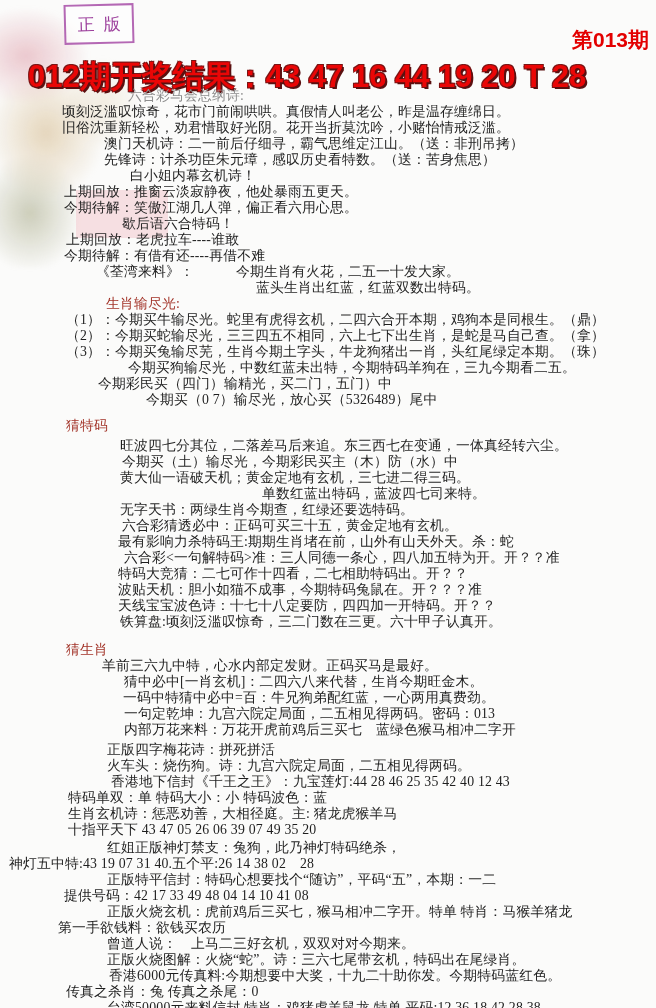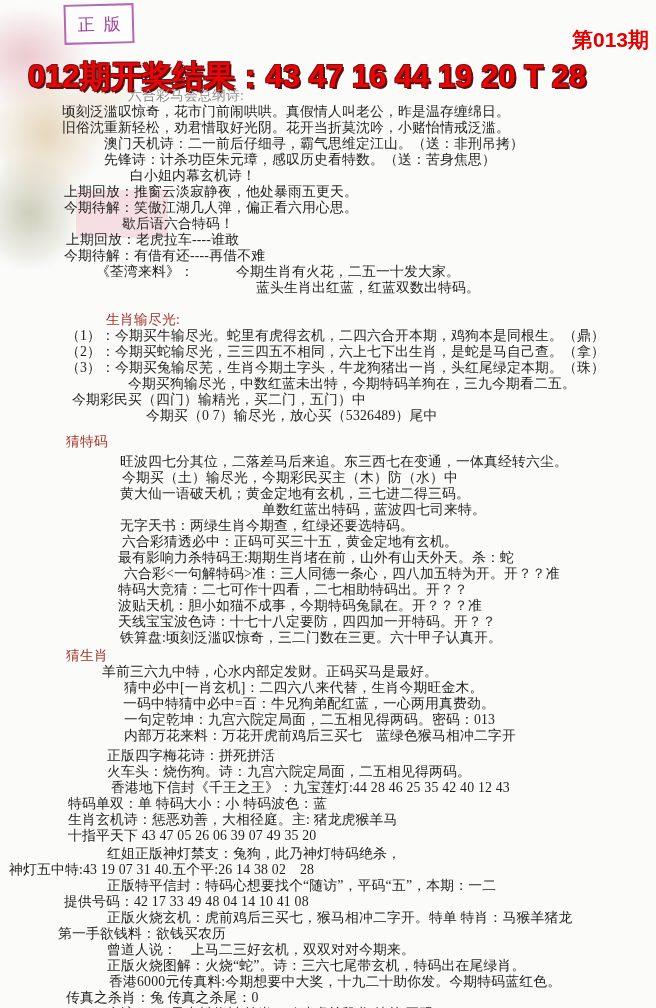--- a/index.html
+++ b/index.html
@@ -53,41 +53,41 @@
       <div class="ln" style="padding-left: 104px;">澳门天机诗：二一前后仔细寻，霸气思维定江山。（送：非刑吊拷）</div>
       <div class="ln" style="padding-left: 104px;">先锋诗：计杀功臣朱元璋，感叹历史看特数。（送：苦身焦思）</div>
       <div class="ln" style="padding-left: 130px;">白小姐内幕玄机诗！</div>
       <div class="ln" style="padding-left: 64px;">上期回放：推窗云淡寂静夜，他处暴雨五更天。</div>
       <div class="ln" style="padding-left: 64px;">今期待解：笑傲江湖几人弹，偏正看六用心思。</div>
       <div class="ln" style="padding-left: 122px;">歇后语六合特码！</div>
       <div class="ln" style="padding-left: 66px;">上期回放：老虎拉车----谁敢</div>
       <div class="ln" style="padding-left: 64px;">今期待解：有借有还----再借不难</div>
       <div class="ln" style="padding-left: 96px;">《荃湾来料》：　　　今期生肖有火花，二五一十发大家。</div>
       <div class="ln" style="padding-left: 256px;">蓝头生肖出红蓝，红蓝双数出特码。</div>
-      <div class="ln heading" style="padding-left: 106px; margin-top: 16px;">生肖输尽光:</div>
+      <div class="ln heading" style="padding-left: 106px;">生肖输尽光:</div>
       <div class="ln" style="padding-left: 66px;">（1）：今期买牛输尽光。蛇里有虎得玄机，二四六合开本期，鸡狗本是同根生。（鼎）</div>
       <div class="ln" style="padding-left: 66px;">（2）：今期买蛇输尽光，三三四五不相同，六上七下出生肖，是蛇是马自己查。（拿）</div>
       <div class="ln" style="padding-left: 66px;">（3）：今期买兔输尽芜，生肖今期土字头，牛龙狗猪出一肖，头红尾绿定本期。（珠）</div>
       <div class="ln" style="padding-left: 128px;">今期买狗输尽光，中数红蓝未出特，今期特码羊狗在，三九今期看二五。</div>
-      <div class="ln" style="padding-left: 72px;">今期彩民买（四门）输精光，买二门，五门）中</div>
+      <div class="ln" style="padding-left: 98px;">今期彩民买（四门）输精光，买二门，五门）中</div>
       <div class="ln" style="padding-left: 146px;">今期买（0 7）输尽光，放心买（5326489）尾中</div>
       <div class="ln heading" style="padding-left: 66px; margin-top: 10px;">猜特码</div>
       <div class="ln" style="padding-left: 120px; margin-top: 4px;">旺波四七分其位，二落差马后来追。东三西七在变通，一体真经转六尘。</div>
       <div class="ln" style="padding-left: 122px;">今期买（土）输尽光，今期彩民买主（木）防（水）中</div>
       <div class="ln" style="padding-left: 120px;">黄大仙一语破天机；黄金定地有玄机，三七进二得三码。</div>
       <div class="ln" style="padding-left: 262px;">单数红蓝出特码，蓝波四七司来特。</div>
       <div class="ln" style="padding-left: 120px;">无字天书：两绿生肖今期查，红绿还要选特码。</div>
       <div class="ln" style="padding-left: 122px;">六合彩猜透必中：正码可买三十五，黄金定地有玄机。</div>
       <div class="ln" style="padding-left: 118px;">最有影响力杀特码王:期期生肖堵在前，山外有山天外天。杀：蛇</div>
       <div class="ln" style="padding-left: 124px;">六合彩&lt;一句解特码&gt;准：三人同德一条心，四八加五特为开。开？？准</div>
       <div class="ln" style="padding-left: 118px;">特码大竞猜：二七可作十四看，二七相助特码出。开？？</div>
       <div class="ln" style="padding-left: 118px;">波贴天机：胆小如猫不成事，今期特码兔鼠在。开？？？准</div>
       <div class="ln" style="padding-left: 118px;">天线宝宝波色诗：十七十八定要防，四四加一开特码。开？？</div>
       <div class="ln" style="padding-left: 120px;">铁算盘:顷刻泛滥叹惊奇，三二门数在三更。六十甲子认真开。</div>
-      <div class="ln heading" style="padding-left: 66px; margin-top: 2px;">猜生肖</div>
+      <div class="ln heading" style="padding-left: 66px; margin-top: 12px;">猜生肖</div>
       <div class="ln" style="padding-left: 102px;">羊前三六九中特，心水内部定发财。正码买马是最好。</div>
       <div class="ln" style="padding-left: 124px;">猜中必中[一肖玄机]：二四六八来代替，生肖今期旺金木。</div>
       <div class="ln" style="padding-left: 123px;">一码中特猜中必中=百：牛兄狗弟配红蓝，一心两用真费劲。</div>
       <div class="ln" style="padding-left: 124px;">一句定乾坤：九宫六院定局面，二五相见得两码。密码：013</div>
       <div class="ln" style="padding-left: 124px;">内部万花来料：万花开虎前鸡后三买七　蓝绿色猴马相冲二字开</div>
       <div class="ln" style="padding-left: 107px; margin-top: 4px;">正版四字梅花诗：拼死拼活</div>
       <div class="ln" style="padding-left: 107px;">火车头：烧伤狗。诗：九宫六院定局面，二五相见得两码。</div>
       <div class="ln" style="padding-left: 111px;">香港地下信封《千王之王》：九宝莲灯:44 28 46 25 35 42 40 12 43</div>
       <div class="ln" style="padding-left: 68px;">特码单双：单 特码大小：小 特码波色：蓝</div>
       <div class="ln" style="padding-left: 68px;">生肖玄机诗：惩恶劝善，大相径庭。主: 猪龙虎猴羊马</div>

